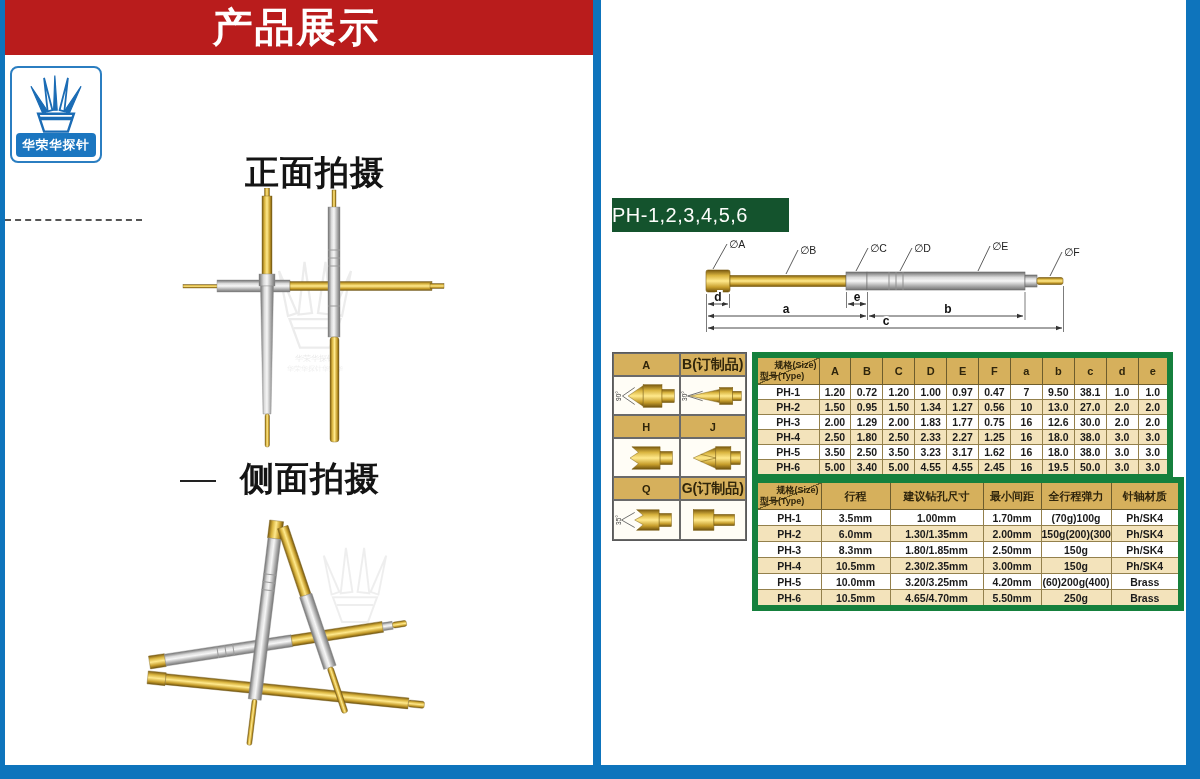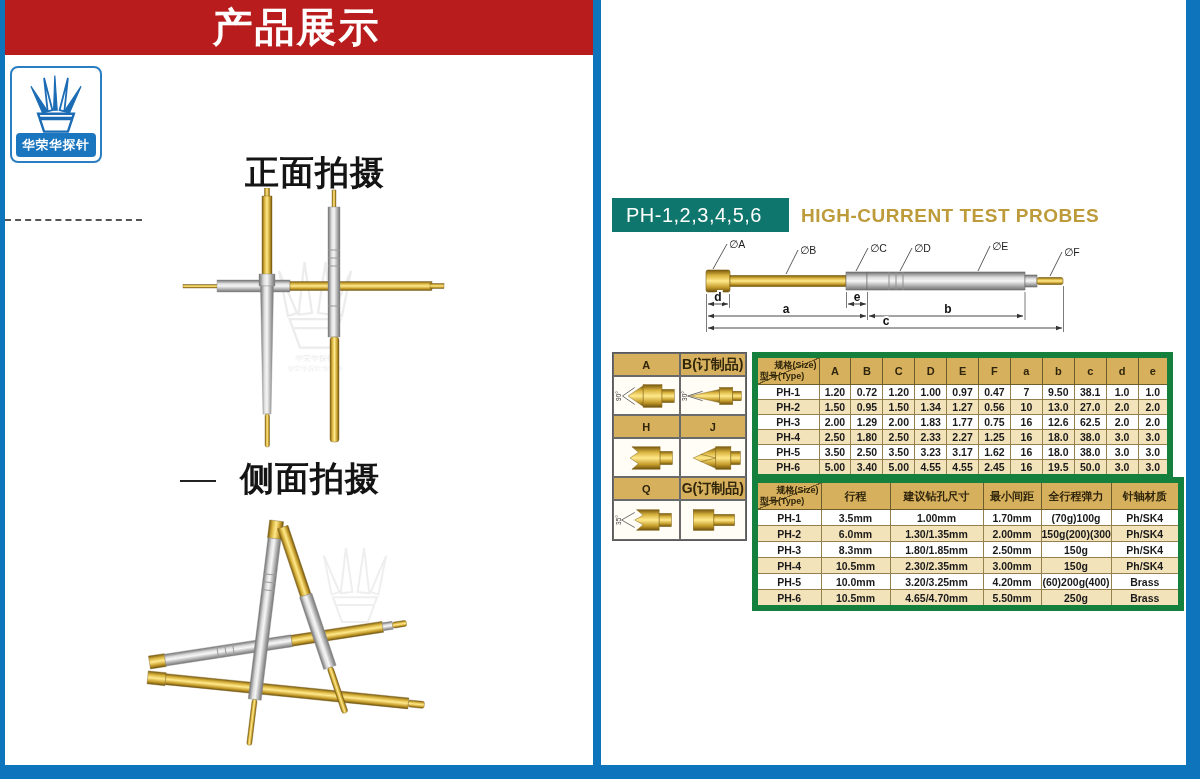--- a/index.html
+++ b/index.html
@@ -21,22 +21,22 @@
   .logo-band{position:absolute;left:4px;right:4px;bottom:4px;height:24px;background:#1b76c0;
         border-radius:4px;color:#fff;font-size:12.5px;font-weight:bold;letter-spacing:1px;
         display:flex;align-items:center;justify-content:center;}
   
   .dash-line{left:5px;top:219px;width:137px;height:0;border-top:2px dashed #555;}
   .side-line{left:180px;top:480px;width:36px;height:0;border-top:2px solid #222;}
   .photo-label{color:#141414;font-size:34px;font-weight:600;letter-spacing:1px;}
   .front-label{left:245px;top:150px;}
   .side-label{left:240px;top:456px;}
   
-  .badge{left:612px;top:198px;width:177px;height:34px;background:#0f766e;color:#fdfdfb;
-         font-size:20px;display:flex;align-items:center;padding-left:14px;box-sizing:border-box;
+  .badge{left:612px;top:198px;width:177px;height:34px;background:#14532d;color:#fdfdfb;
+         font-size:20px;display:flex;align-items:center;box-sizing:border-box;
          letter-spacing:0.5px;}
   .series-title{left:801px;top:205px;color:#bd9a3a;font-size:19px;font-weight:bold;letter-spacing:0.5px;}
   
   .tip-table{left:612px;top:352px;width:133px;display:grid;grid-template-columns:1fr 1fr;
              grid-template-rows:23px 39px 23px 39px 23px 40px;background:#fdfaf2;border:1px solid #5a5a5a;}
   .tip-hdr{background:#d6b05c;border:1px solid #6a6a6a;display:flex;align-items:center;
            justify-content:center;font-size:11px;font-weight:bold;color:#30250a;overflow:hidden;}
   .tip-hdr.small{font-size:14px;}
   .tip-cell{border:1px solid #6a6a6a;display:flex;align-items:center;justify-content:center;background:#fffdf6;}
   
@@ -207,21 +207,20 @@
 
     <g transform="translate(204,120) rotate(-18.6)" stroke="#7a6220" stroke-width="0.4">
       <rect x="-5.5" y="-98" width="11" height="72" fill="url(#goldH)"></rect>
       <rect x="-6.5" y="-26" width="13" height="76" fill="url(#silverH)" stroke="#8a8a8a"></rect>
       <rect x="-3" y="50" width="6" height="48" rx="2.5" fill="url(#goldH)"></rect>
     </g>
   </svg>
 
 
   <div class="abs badge">PH-1,2,3,4,5,6</div>
-  <div class="abs series-title">HIGH-CURRENT TEST PROBES</div>
 
   <svg class="abs" style="left:686px;top:224px" width="482" height="124" viewBox="0 0 482 124">
 
     <g stroke="#6b6b6b" stroke-width="0.6">
       <rect x="20" y="46" width="24" height="22" rx="2" fill="url(#goldV)" stroke="#7a5c10"></rect>
       <rect x="44" y="51.5" width="116" height="11" fill="url(#goldV)" stroke="#7a5c10"></rect>
       <rect x="160" y="48" width="21" height="18" fill="url(#silverV)"></rect>
       <rect x="181" y="48" width="158" height="18" fill="url(#silverV)"></rect>
       <g stroke="#8f8f8f" stroke-width="1">
         <line x1="203" y1="48" x2="203" y2="66"></line>
@@ -396,21 +395,21 @@
         <tr>
           <td>PH-3</td>
           <td>2.00</td>
           <td>1.29</td>
           <td>2.00</td>
           <td>1.83</td>
           <td>1.77</td>
           <td>0.75</td>
           <td>16</td>
           <td>12.6</td>
-          <td>62.5</td>
+          <td>30.0</td>
           <td>2.0</td>
           <td>2.0</td>
         </tr>
         <tr>
           <td>PH-4</td>
           <td>2.50</td>
           <td>1.80</td>
           <td>2.50</td>
           <td>2.33</td>
           <td>2.27</td>

